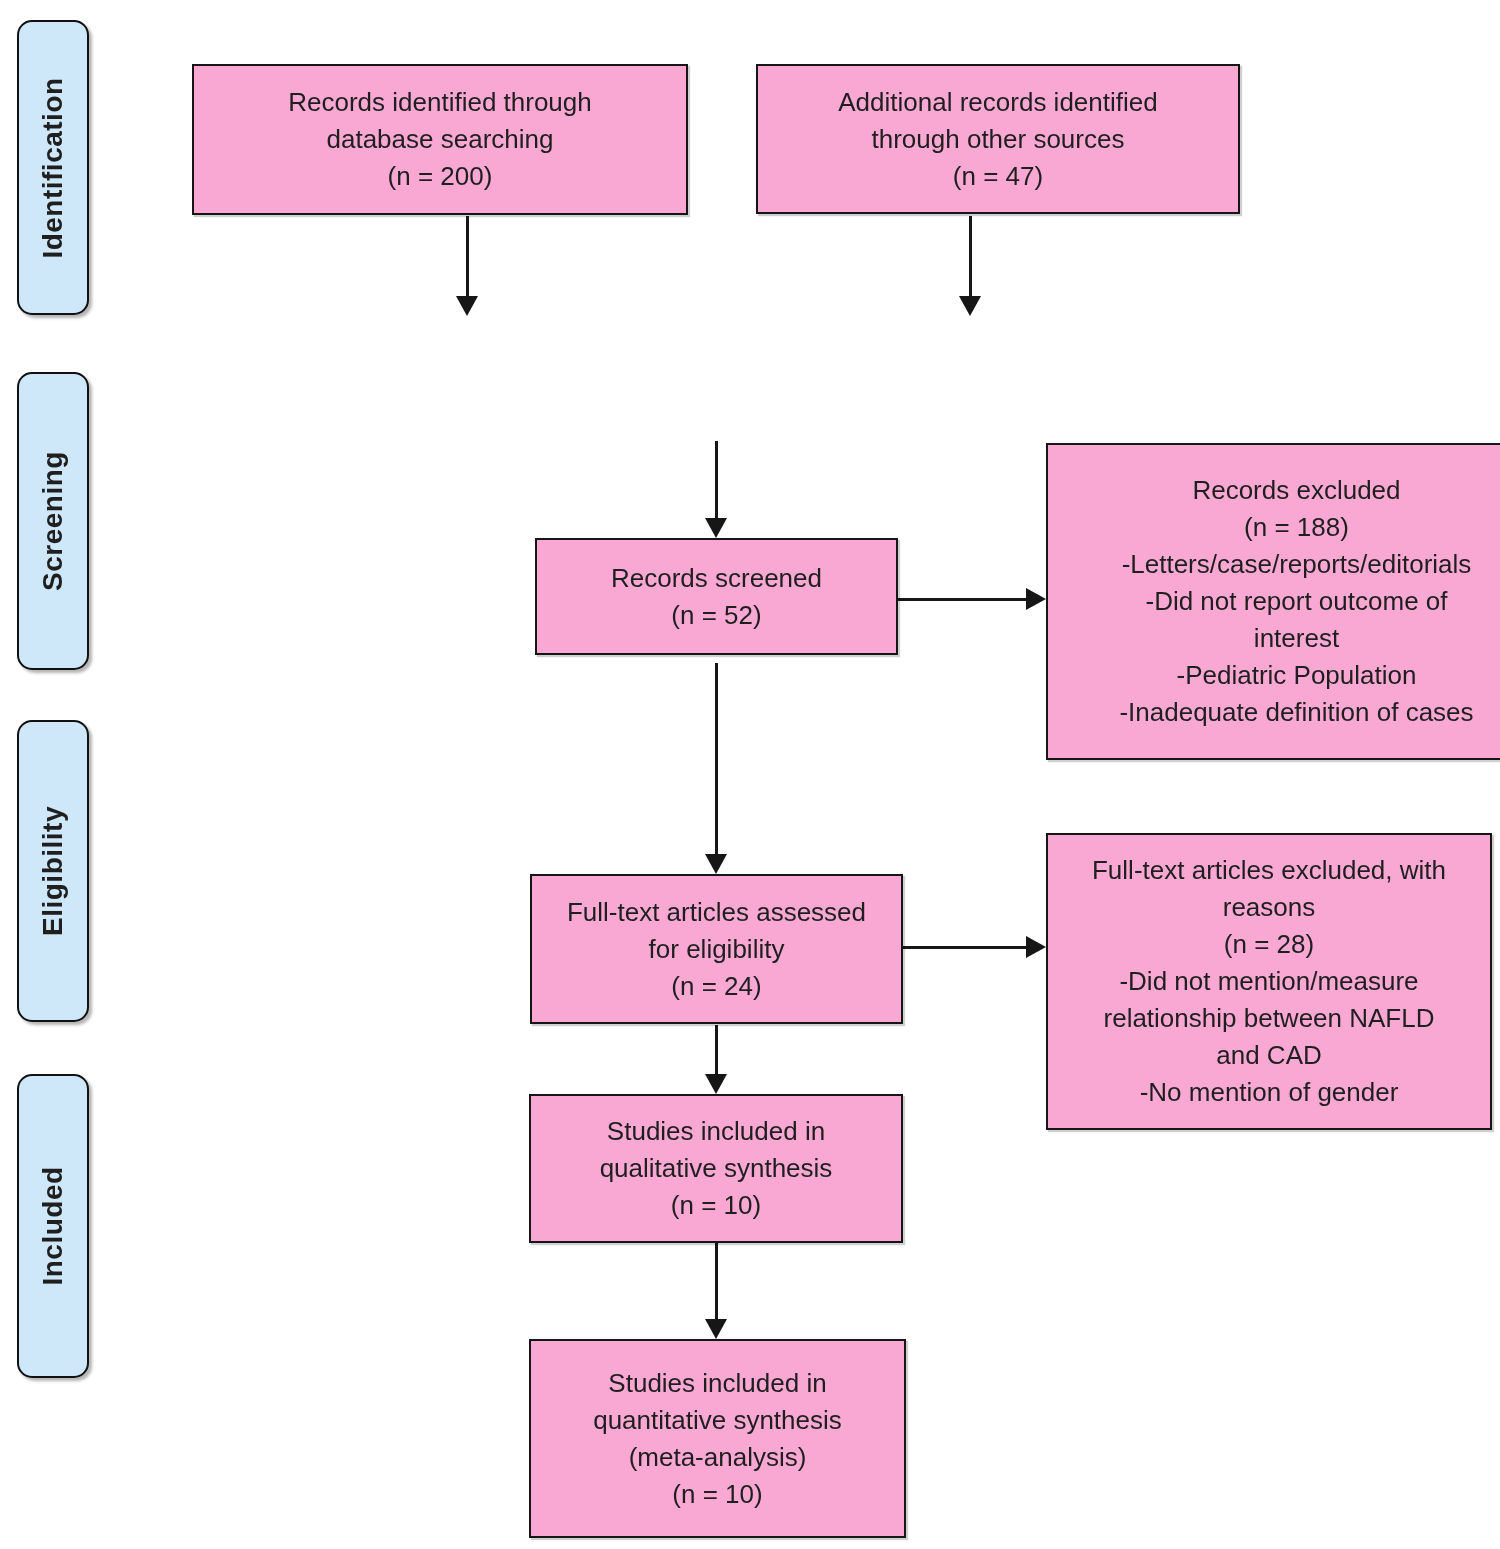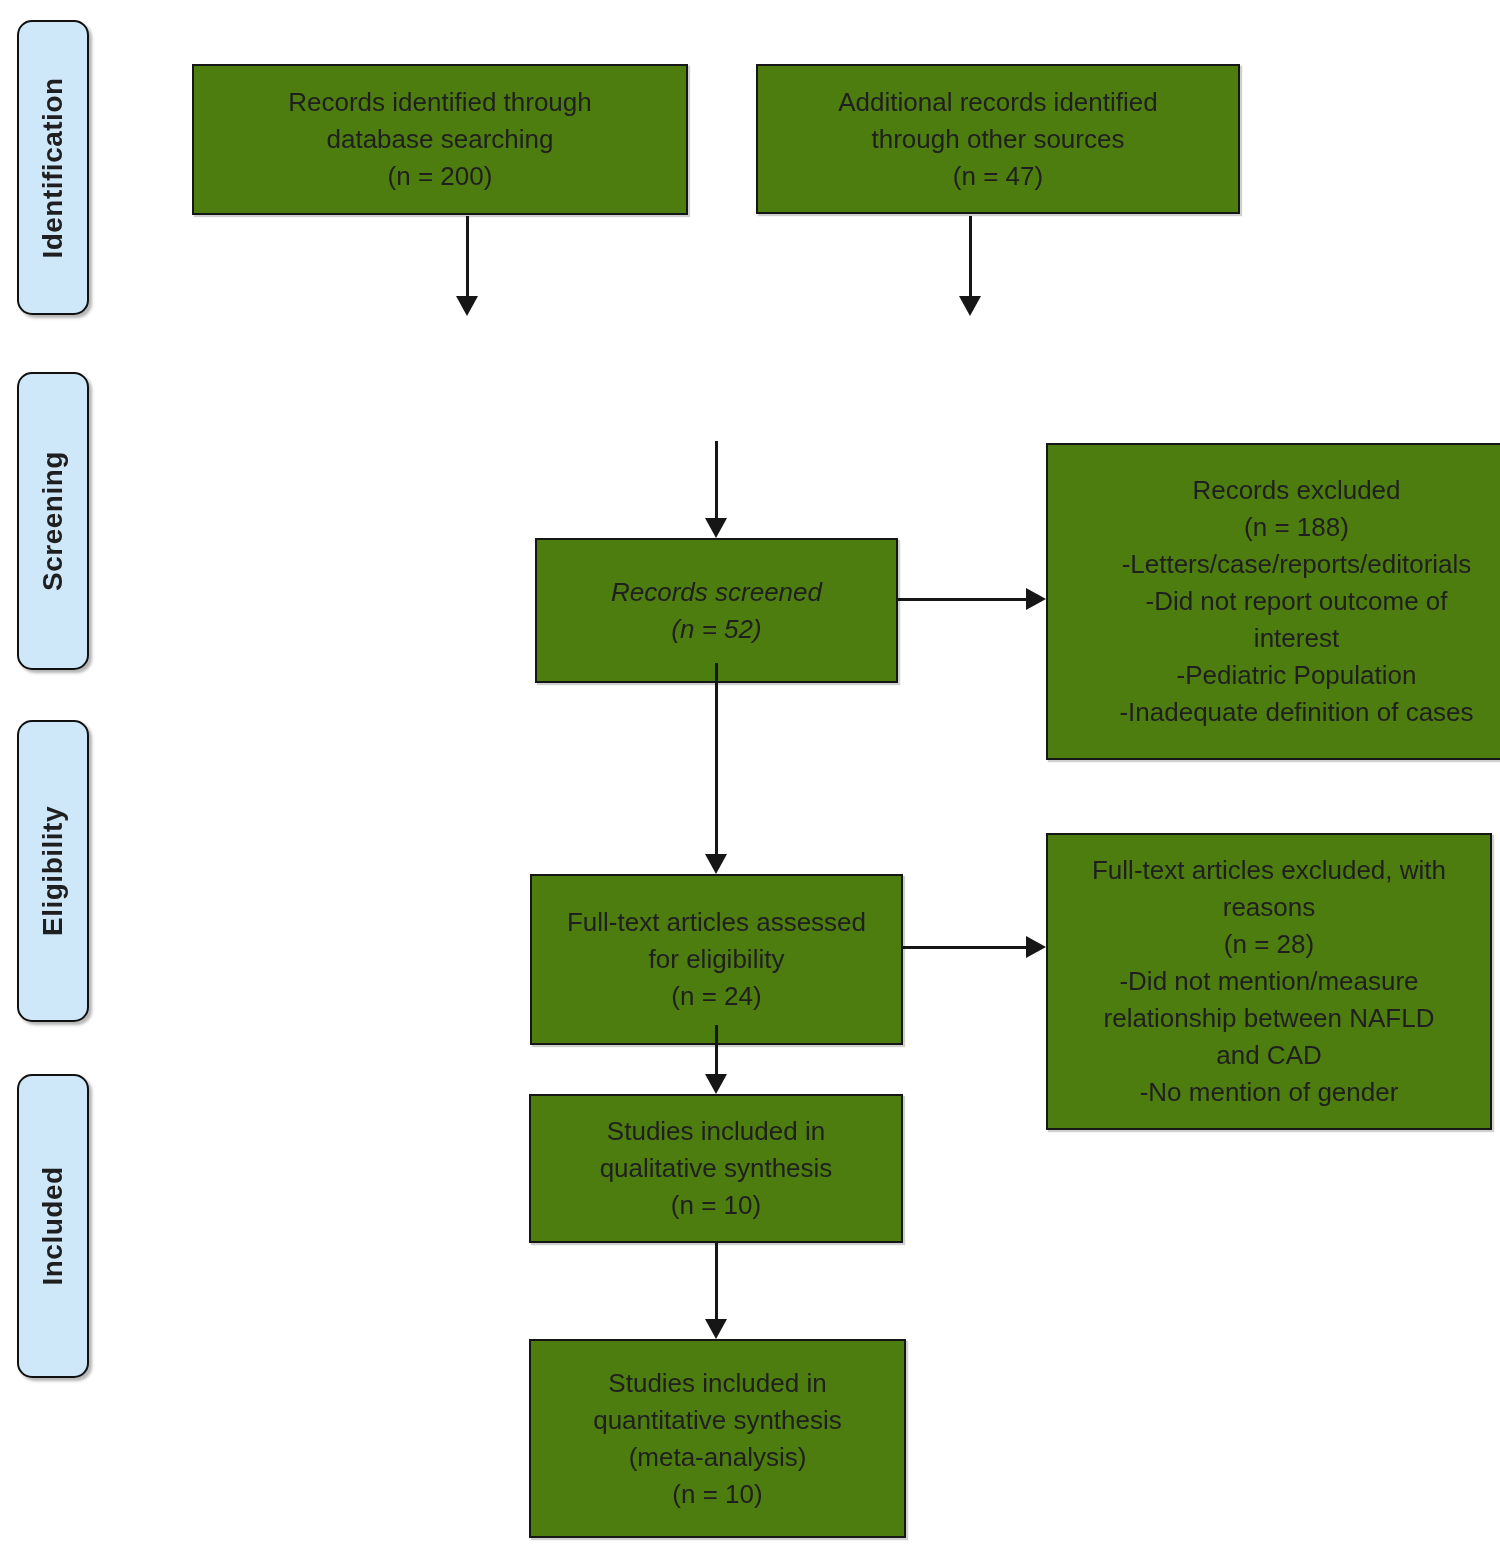--- a/index.html
+++ b/index.html
@@ -31,21 +31,21 @@
   .stage-label span{
     transform:rotate(-90deg);
     white-space:nowrap;
     font-weight:bold;
     font-size:28px;
     letter-spacing:0.5px;
   }
   
   .fbox{
     position:absolute;
-    background:#4d7c0f;
+    background:#f9a8d4;
     border:2.5px solid var(--line);
     box-shadow:2px 2px 1px rgba(170,170,170,0.55);
     display:flex;
     align-items:center;
     justify-content:center;
     text-align:center;
     font-size:26px;
     line-height:37px;
     white-space:pre-line;
     padding:4px 12px;
@@ -105,32 +105,32 @@
 
   <div class="fbox" style="left:192px;top:64px;width:496px;height:151px;">Records identified through
 database searching
 (n = 200)</div>
 
   <div class="fbox" style="left:756px;top:64px;width:484px;height:150px;">Additional records identified
 through other sources
 (n = 47)</div>
 
 
-  <div class="fbox" style="left:535px;top:538px;width:363px;height:145px;font-style:italic;">Records screened
+  <div class="fbox" style="left:535px;top:538px;width:363px;height:117px;">Records screened
 (n = 52)</div>
 
   <div class="fbox" style="left:1046px;top:443px;width:501px;height:317px;">Records excluded
 (n = 188)
 -Letters/case/reports/editorials
 -Did not report outcome of
 interest
 -Pediatric Population
 -Inadequate definition of cases</div>
 
-  <div class="fbox" style="left:530px;top:874px;width:373px;height:171px;">Full-text articles assessed
+  <div class="fbox" style="left:530px;top:874px;width:373px;height:150px;">Full-text articles assessed
 for eligibility
 (n = 24)</div>
 
   <div class="fbox" style="left:1046px;top:833px;width:446px;height:297px;">Full-text articles excluded, with
 reasons
 (n = 28)
 -Did not mention/measure
 relationship between NAFLD
 and CAD
 -No mention of gender</div>

